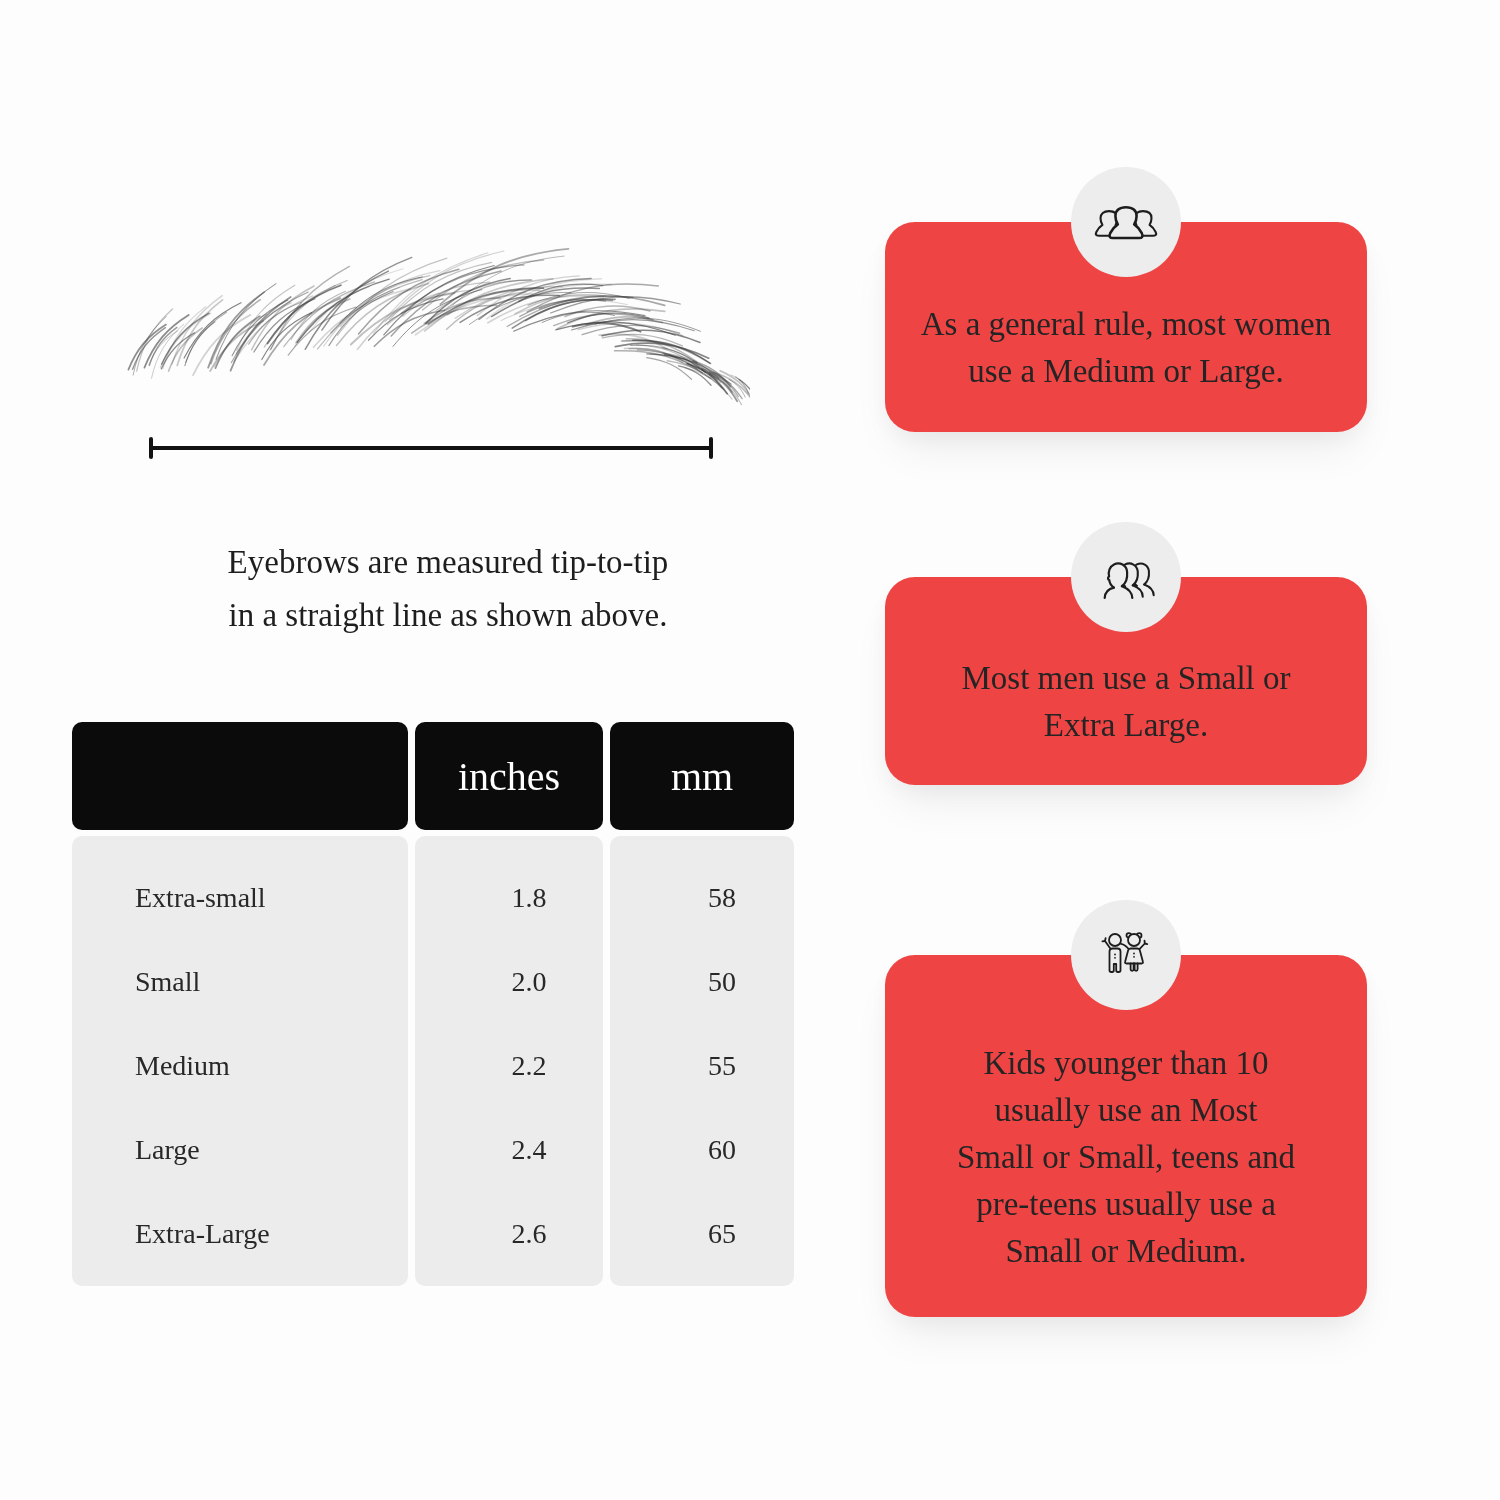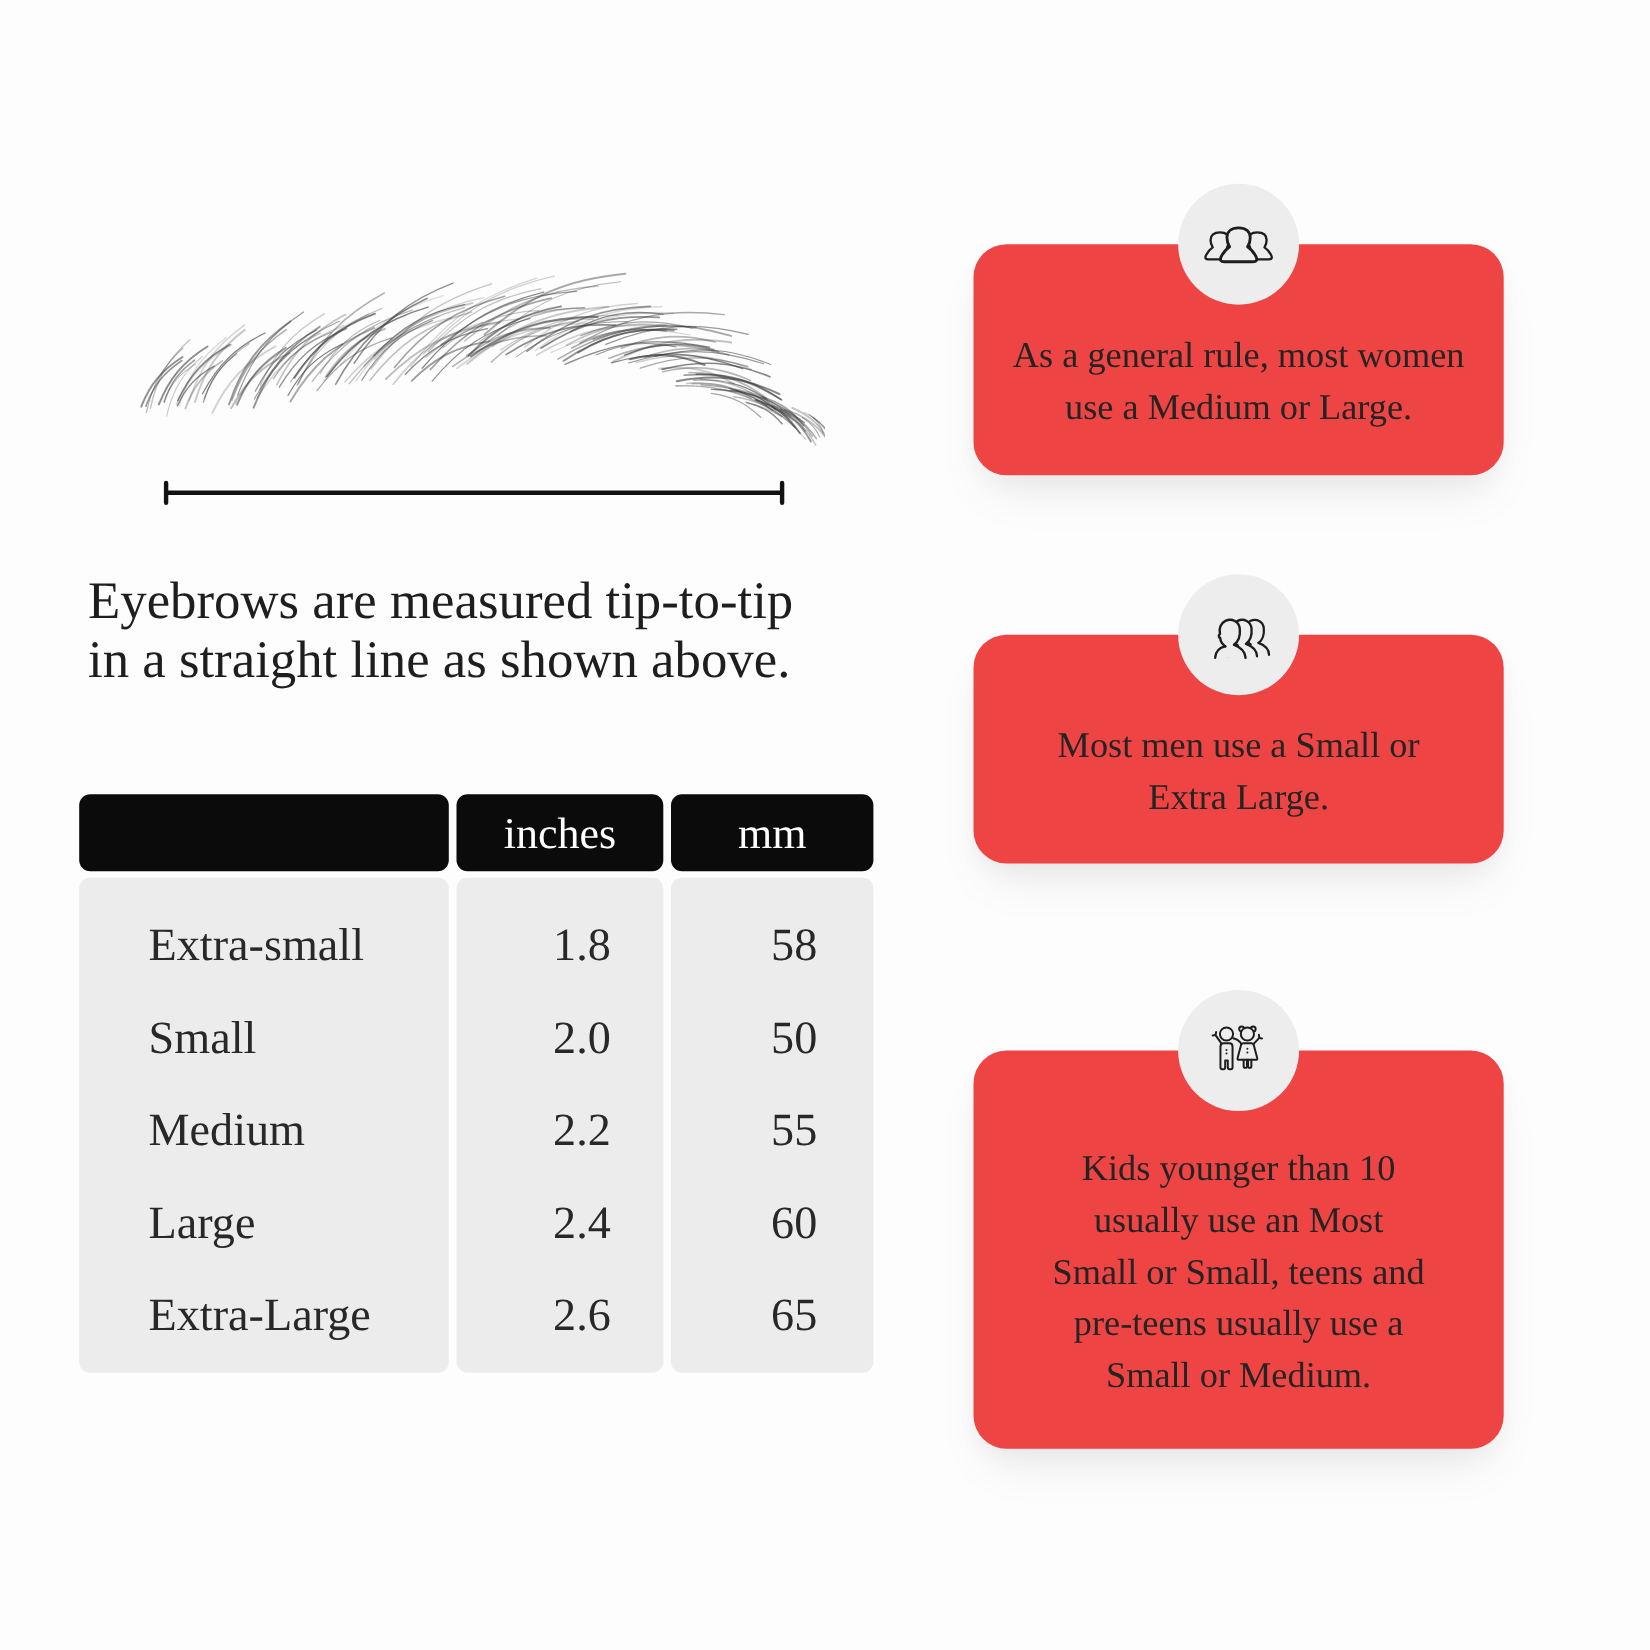--- a/index.html
+++ b/index.html
@@ -7,31 +7,31 @@
     position:relative;width:1500px;height:1500px;overflow:hidden;
     background:#fdfdfd;color:#222;
     font-family:"Liberation Serif","DejaVu Serif",serif;
   }
   
   .eyebrow-wrap{position:absolute;left:110px;top:232px;width:640px;height:185px;}
   .eyebrow-wrap svg{width:100%;height:100%;}
   .measure-line{position:absolute;left:150px;top:446px;width:562px;height:4px;background:#121212;border-radius:2px;}
   .measure-line .cap{position:absolute;top:-9px;width:4px;height:22px;background:#121212;border-radius:2px;}
   .cap.l{left:-1px}.cap.r{right:-1px}
-  .caption{position:absolute;left:80px;top:520px;width:704px;margin:0;text-align:left;
-    font-size:48px;line-height:53px;color:#1e1e1e;}
+  .caption{position:absolute;left:80px;top:520px;width:704px;margin:16px;text-align:center;
+    font-size:33px;line-height:53px;color:#1e1e1e;}
   .caption span{display:block;white-space:nowrap;}
   
   .size-table{position:absolute;left:72px;top:722px;width:722px;}
   .t-head,.t-body{display:grid;grid-template-columns:336px 188px 184px;column-gap:7px;}
   .t-body{margin-top:6px;}
-  .th{background:#0b0b0b;color:#fff;height:70px;border-radius:10px;
+  .th{background:#0b0b0b;color:#fff;height:108px;border-radius:10px;
       display:flex;align-items:center;justify-content:center;font-size:40px;}
   .tcol{background:#ececec;border-radius:10px;padding:20px 0 10px;}
-  .cell{height:84px;display:flex;align-items:center;font-size:42px;color:#282828;white-space:nowrap;}
+  .cell{height:84px;display:flex;align-items:center;font-size:28px;color:#282828;white-space:nowrap;}
   .tcol.labels .cell{padding-left:63px;}
   .tcol.nums .cell{justify-content:center;padding-left:40px;}
   
   .card{position:absolute;left:885px;width:482px;background:#ef4444;border-radius:30px;
     box-shadow:0 25px 45px -12px rgba(0,0,0,0.08),0 8px 20px rgba(0,0,0,0.03);
     box-sizing:border-box;display:flex;flex-direction:column;justify-content:center;
     padding:42px 20px 0 20px;text-align:center;font-size:33px;line-height:47px;color:#242424;}
   .card .line{display:block;white-space:nowrap;}
   .card-1{top:222px;height:210px;}
   .card-2{top:577px;height:208px;}

